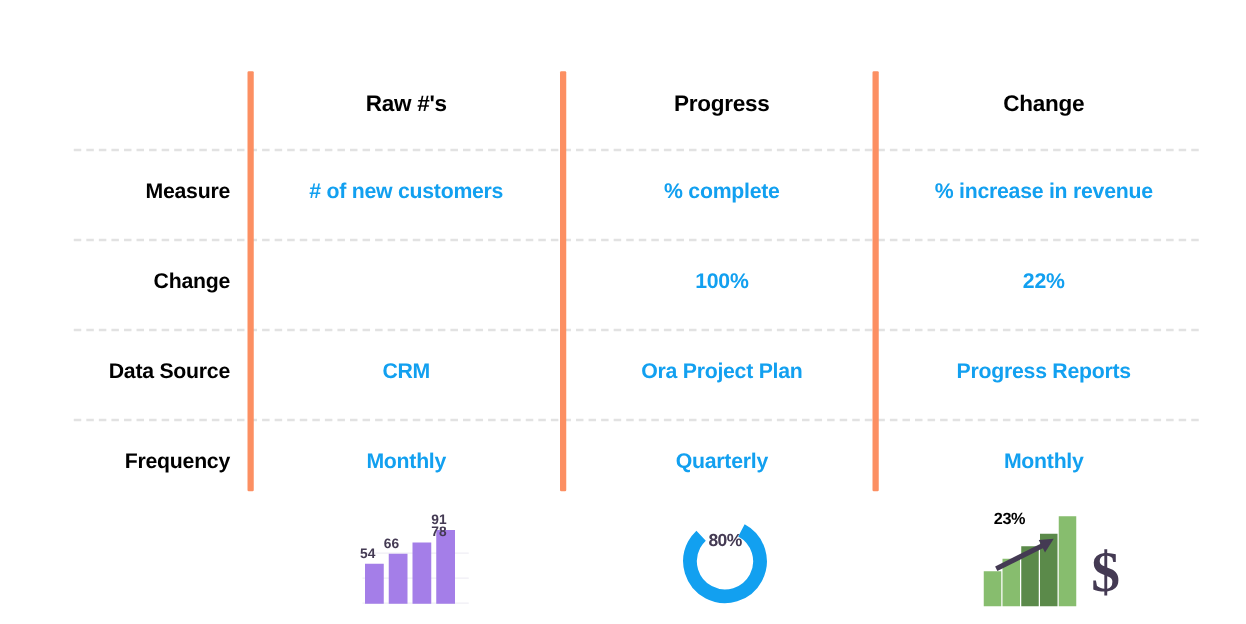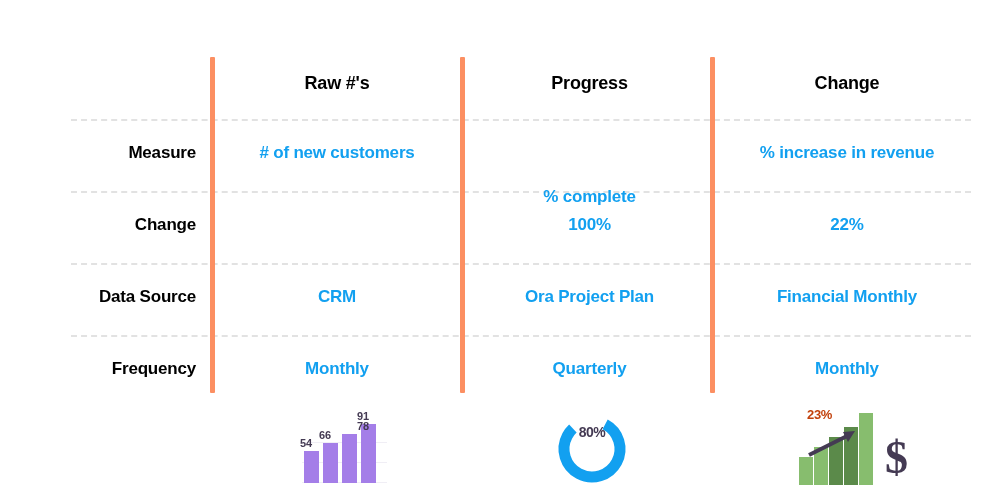--- a/index.html
+++ b/index.html
@@ -10,21 +10,21 @@
   body {
     width: 997px;
     height: 499px;
     font-family: "Liberation Sans", sans-serif;
     overflow: hidden;
     position: relative;
   }
 
   #board {
     position: absolute;
-    left: 16px; top: 0;
+    left: 4px; top: 0;
     width: 811px;
     height: 499px;
   }
 
   
   .hrule {
     position: absolute;
     left: 55px;
     width: 900px;
     height: 0;
@@ -138,21 +138,21 @@
   }
   .gbar {
     position: absolute;
     bottom: 0;
     width: 14px;
   }
   .gpct {
     position: absolute;
     font-size: 13px;
     font-weight: bold;
-    color: #c2410c;
+    color: #000000;
     letter-spacing: -0.3px;
   }
   .dollar {
     position: absolute;
     font-size: 46px;
     font-weight: bold;
     color: #443a53;
     font-family: "Liberation Serif", serif;
     line-height: 1;
   }
@@ -170,31 +170,31 @@
   <div class="vdiv" style="left:194px;"></div>
   <div class="vdiv" style="left:444px;"></div>
   <div class="vdiv" style="left:694px;"></div>
 
   <div class="colhead col1" style="top:73px;">Raw #'s</div>
   <div class="colhead col3" style="top:73px;">Change</div>
   <div class="colhead col2" style="top:73px;">Progress</div>
 
   <div class="rowlabel" style="top:143px;">Measure</div>
   <div class="cell col1" style="top:143px;"># of new customers</div>
-  <div class="cell col2" style="top:143px;margin-top:44px;">% complete</div>
+  <div class="cell col2" style="top:143px;">% complete</div>
   <div class="cell col3" style="top:143px;">% increase in revenue</div>
 
   <div class="rowlabel" style="top:215px;">Change</div>
   <div class="cell col2" style="top:215px;">100%</div>
   <div class="cell col3" style="top:215px;">22%</div>
 
   <div class="rowlabel" style="top:287px;">Data Source</div>
   <div class="cell col2" style="top:287px;">Ora Project Plan</div>
   <div class="cell col1" style="top:287px;">CRM</div>
-  <div class="cell col3" style="top:287px;">Financial Monthly</div>
+  <div class="cell col3" style="top:287px;">Progress Reports</div>
 
   <div class="rowlabel" style="top:359px;">Frequency</div>
   <div class="cell col1" style="top:359px;">Monthly</div>
   <div class="cell col2" style="top:359px;">Quarterly</div>
   <div class="cell col3" style="top:359px;">Monthly</div>
 
   <div class="iconbox" style="left:286px; width:90px;">
     <div class="pbars">
       <div class="ptick" style="bottom:20px;"></div>
       <div class="ptick" style="bottom:40px;"></div>

